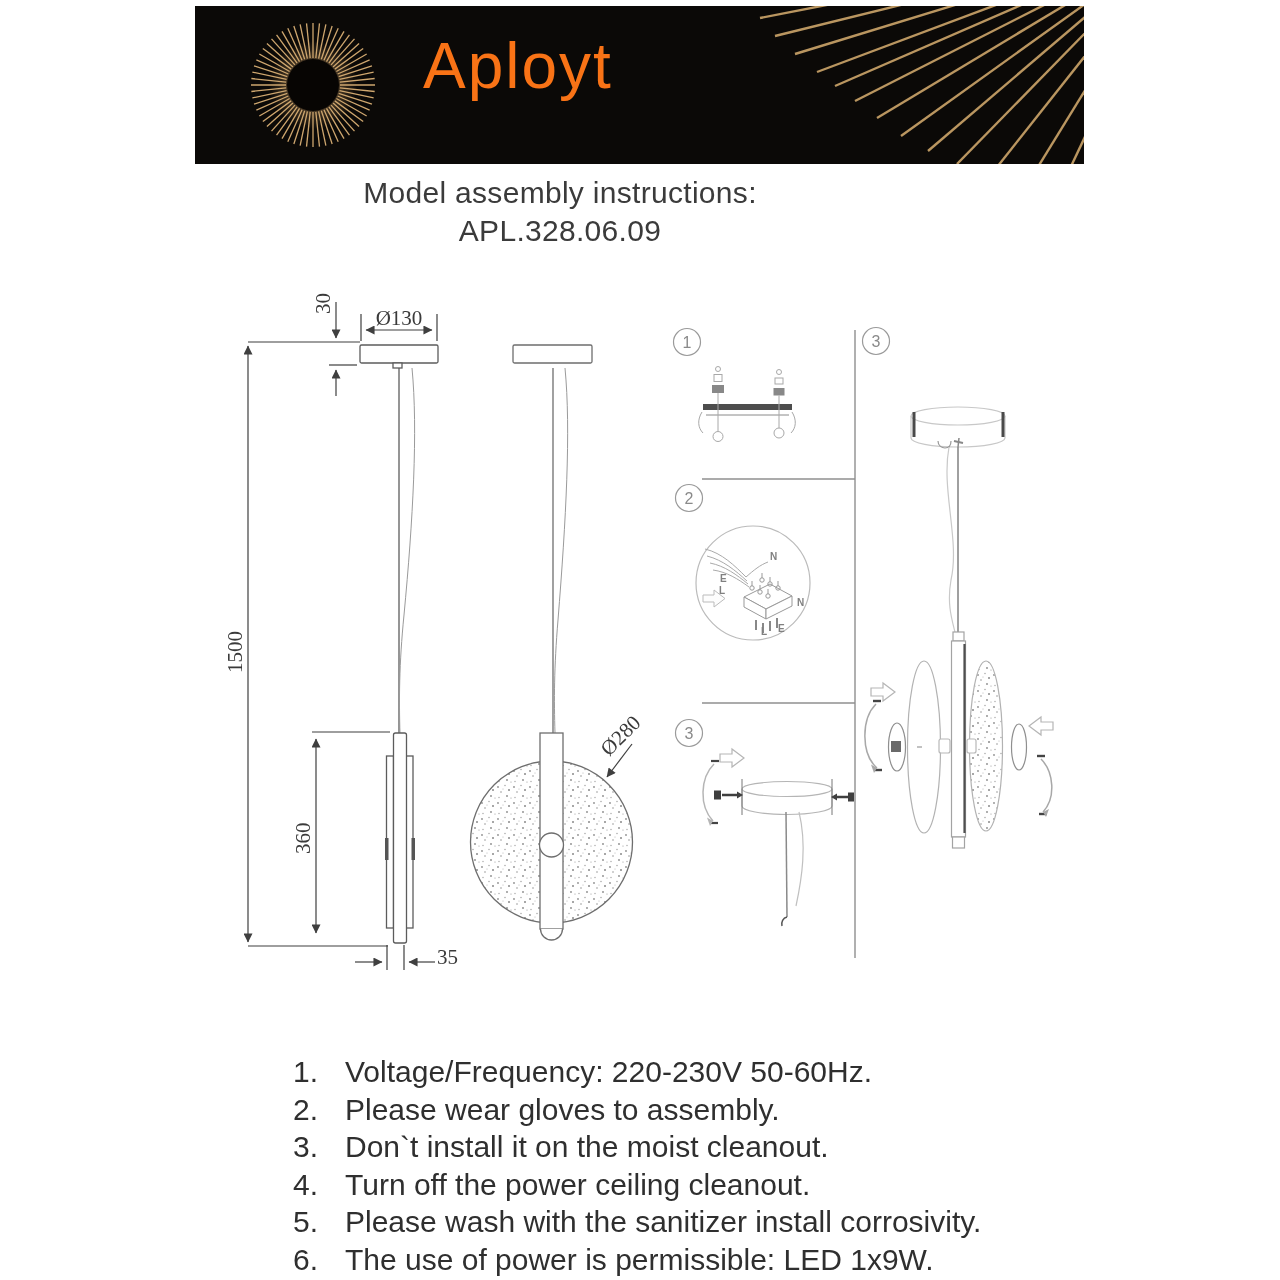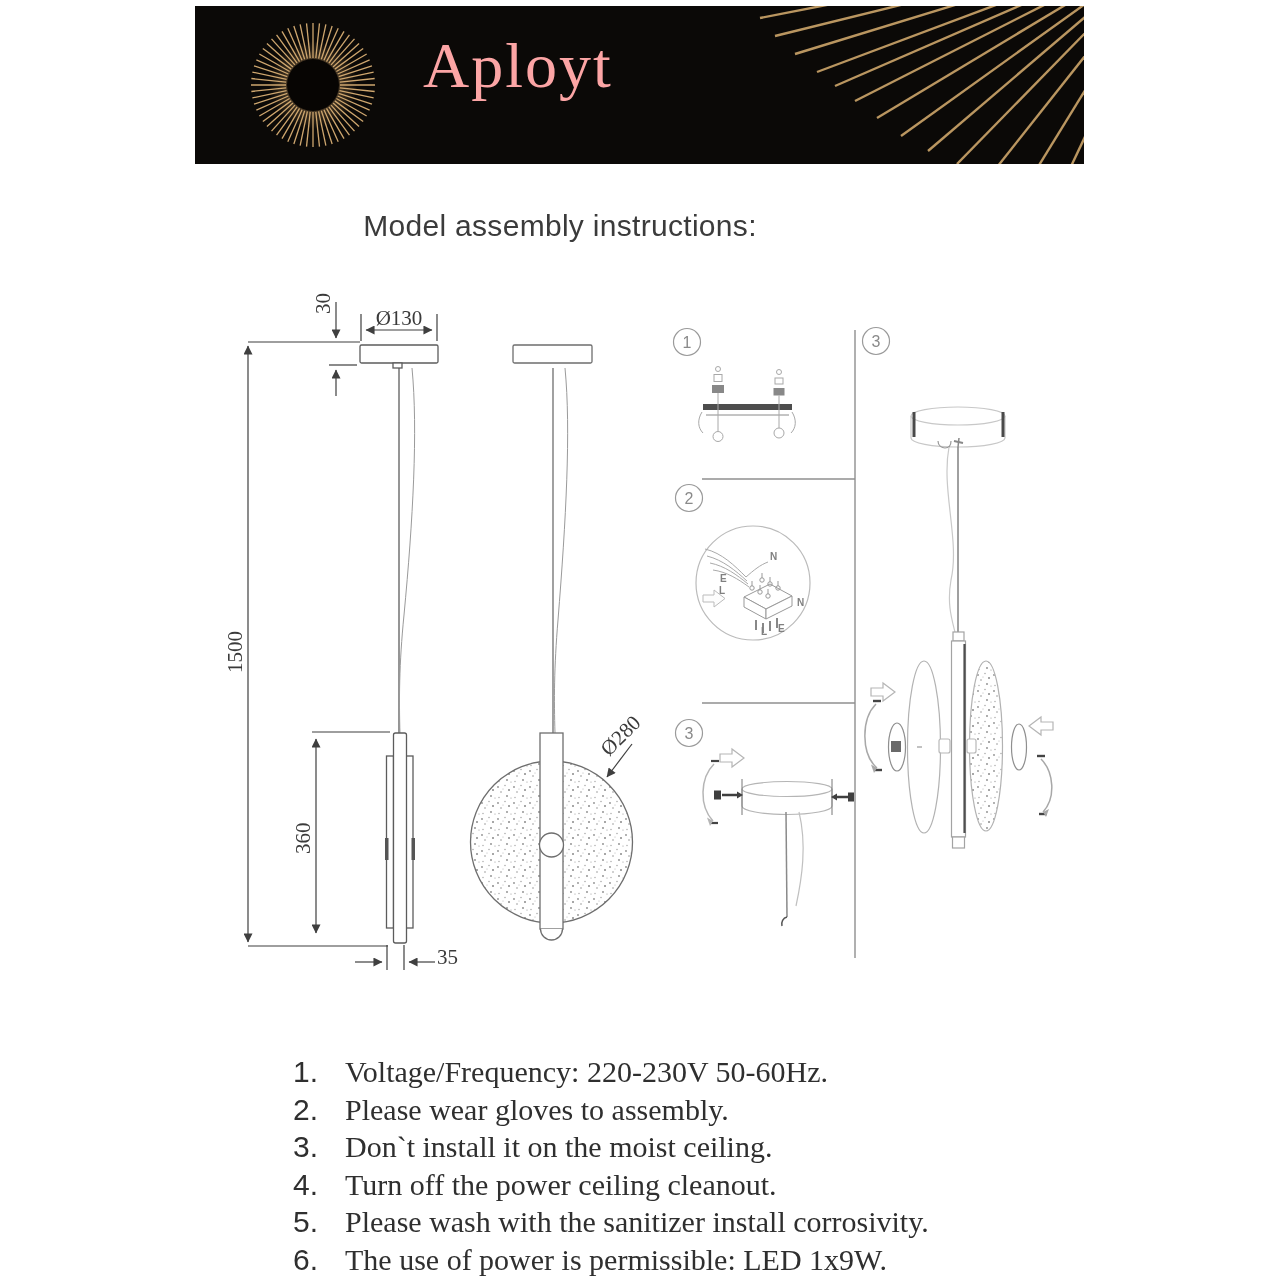--- a/index.html
+++ b/index.html
@@ -1,32 +1,32 @@
 <!DOCTYPE html>
 <html><head>
 <meta charset="utf-8">
 <style>
   html,body{margin:0;padding:0;background:#ffffff;}
   body{width:1280px;height:1280px;position:relative;font-family:"Liberation Sans",sans-serif;overflow:hidden;}
 
   .banner{position:absolute;left:195px;top:6px;width:889px;height:158px;background:#0b0907;overflow:hidden;}
   .banner svg{position:absolute;left:0;top:0;}
-  .brand{position:absolute;left:228px;top:28px;font-family:Liberation Serif, serif;
-         font-size:64px;font-weight:400;color:#fca5a5;letter-spacing:2px;line-height:1;}
+  .brand{position:absolute;left:228px;top:28px;font-family:Liberation Sans, sans-serif;
+         font-size:64px;font-weight:400;color:#f97316;letter-spacing:2px;line-height:1;}
 
   .title-block{position:absolute;left:0;top:174px;width:1120px;text-align:center;
-               color:#3b3b3b;font-size:30px;line-height:38px;letter-spacing:0.3px;margin-top:33px;}
+               color:#3b3b3b;font-size:30px;line-height:38px;letter-spacing:0.3px;}
 
   .drawing-svg{position:absolute;left:0;top:0;}
 
   .instructions{position:absolute;left:253px;top:1023px;width:830px;
                 font-size:30px;color:#2f2f2f;}
   .instr-row{display:flex;line-height:37.5px;}
   .instr-row .num{width:52px;flex:0 0 52px;}
-  .instr-row .txt{flex:1;font-family:Liberation Serif, serif;}
+  .instr-row .txt{flex:1;}
 </style>
 </head>
 <body>
 
 <div class="page">
 
   <header class="banner">
     <svg width="889" height="158" viewBox="0 0 889 158">
       <defs>
         <radialGradient id="glow" cx="50%" cy="50%" r="50%">
@@ -120,20 +120,21 @@
             <line y1="-27" y2="-62" transform="rotate(354)"></line>
         </g>
         <circle r="26" fill="#070503"></circle>
       </g>
     </svg>
     <div class="brand">Aployt</div>
   </header>
 
   <div class="title-block">
     <div>Model assembly instructions:</div>
+    <div>APL.328.06.09</div>
   </div>
 
   <svg class="drawing-svg" width="1280" height="1280" viewBox="0 0 1280 1280" font-family="Liberation Serif, serif" font-size="21" fill="#3a3a3a">
     <defs>
       <marker id="dimA" viewBox="0 0 10 10" refX="9.5" refY="5" markerWidth="12" markerHeight="9" markerUnits="userSpaceOnUse" orient="auto-start-reverse">
         <path d="M0,0 L10,5 L0,10 z" fill="#3f3f3f"></path>
       </marker>
       <pattern id="speckle" width="16" height="16" patternUnits="userSpaceOnUse">
         <rect width="16" height="16" fill="#ffffff"></rect>
         <circle cx="2" cy="3" r="0.9" fill="#8f8f8f"></circle>
@@ -351,21 +352,21 @@
     <li class="instr-row">
       <span class="num">1.</span>
       <span class="txt">Voltage/Frequency: 220-230V 50-60Hz.</span>
     </li>
     <li class="instr-row">
       <span class="num">2.</span>
       <span class="txt">Please wear gloves to assembly.</span>
     </li>
     <li class="instr-row">
       <span class="num">3.</span>
-      <span class="txt">Don`t install it on the moist ceiling.</span>
+      <span class="txt">Don`t install it on the moist cleanout.</span>
     </li>
     <li class="instr-row">
       <span class="num">4.</span>
       <span class="txt">Turn off the power ceiling cleanout.</span>
     </li>
     <li class="instr-row">
       <span class="num">5.</span>
       <span class="txt">Please wash with the sanitizer install corrosivity.</span>
     </li>
     <li class="instr-row">

